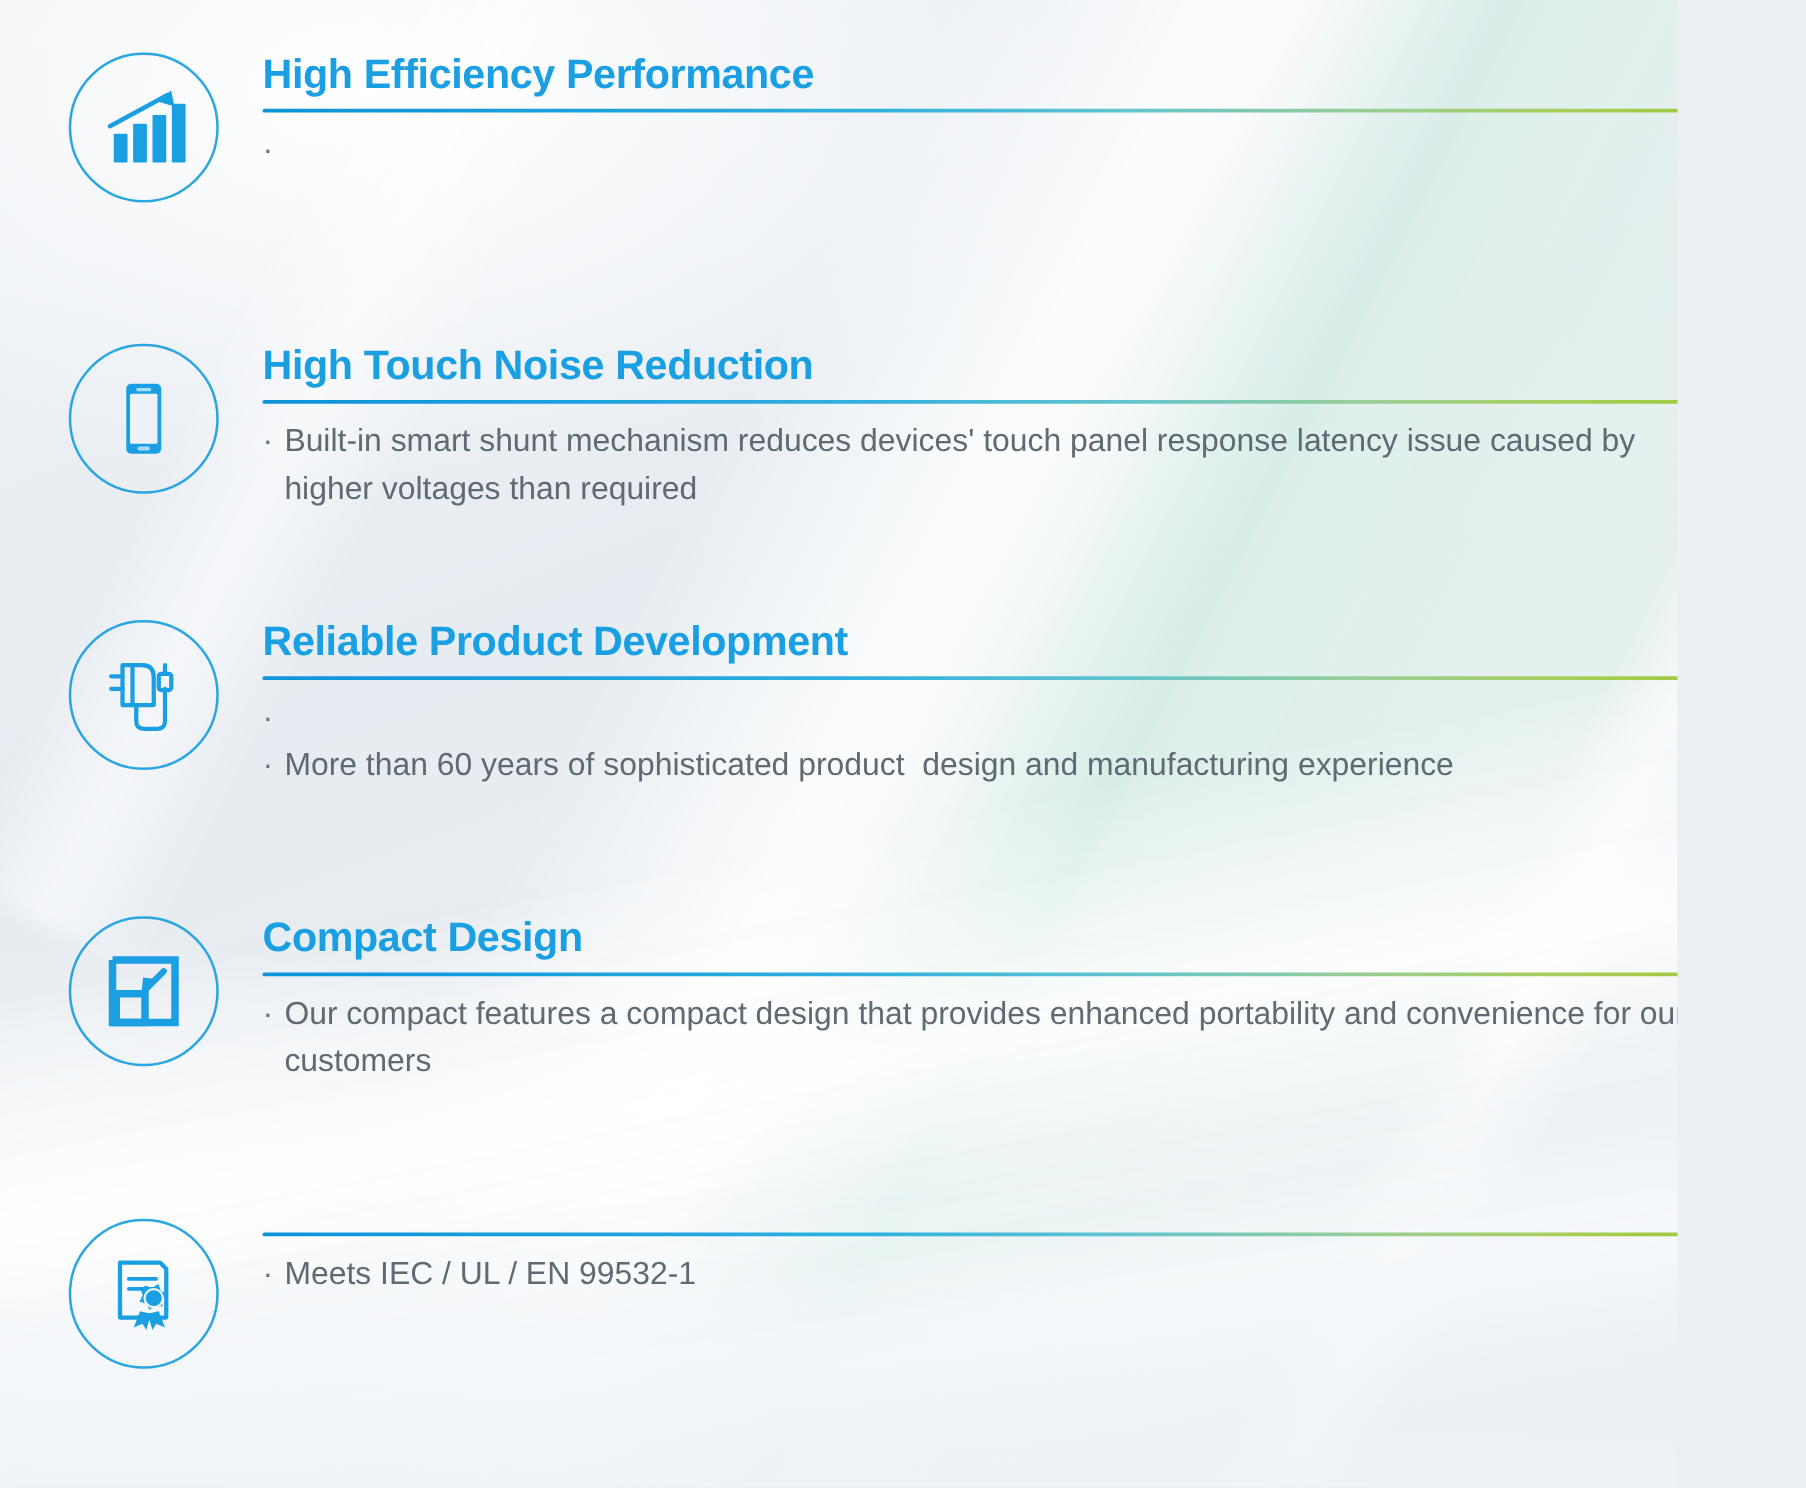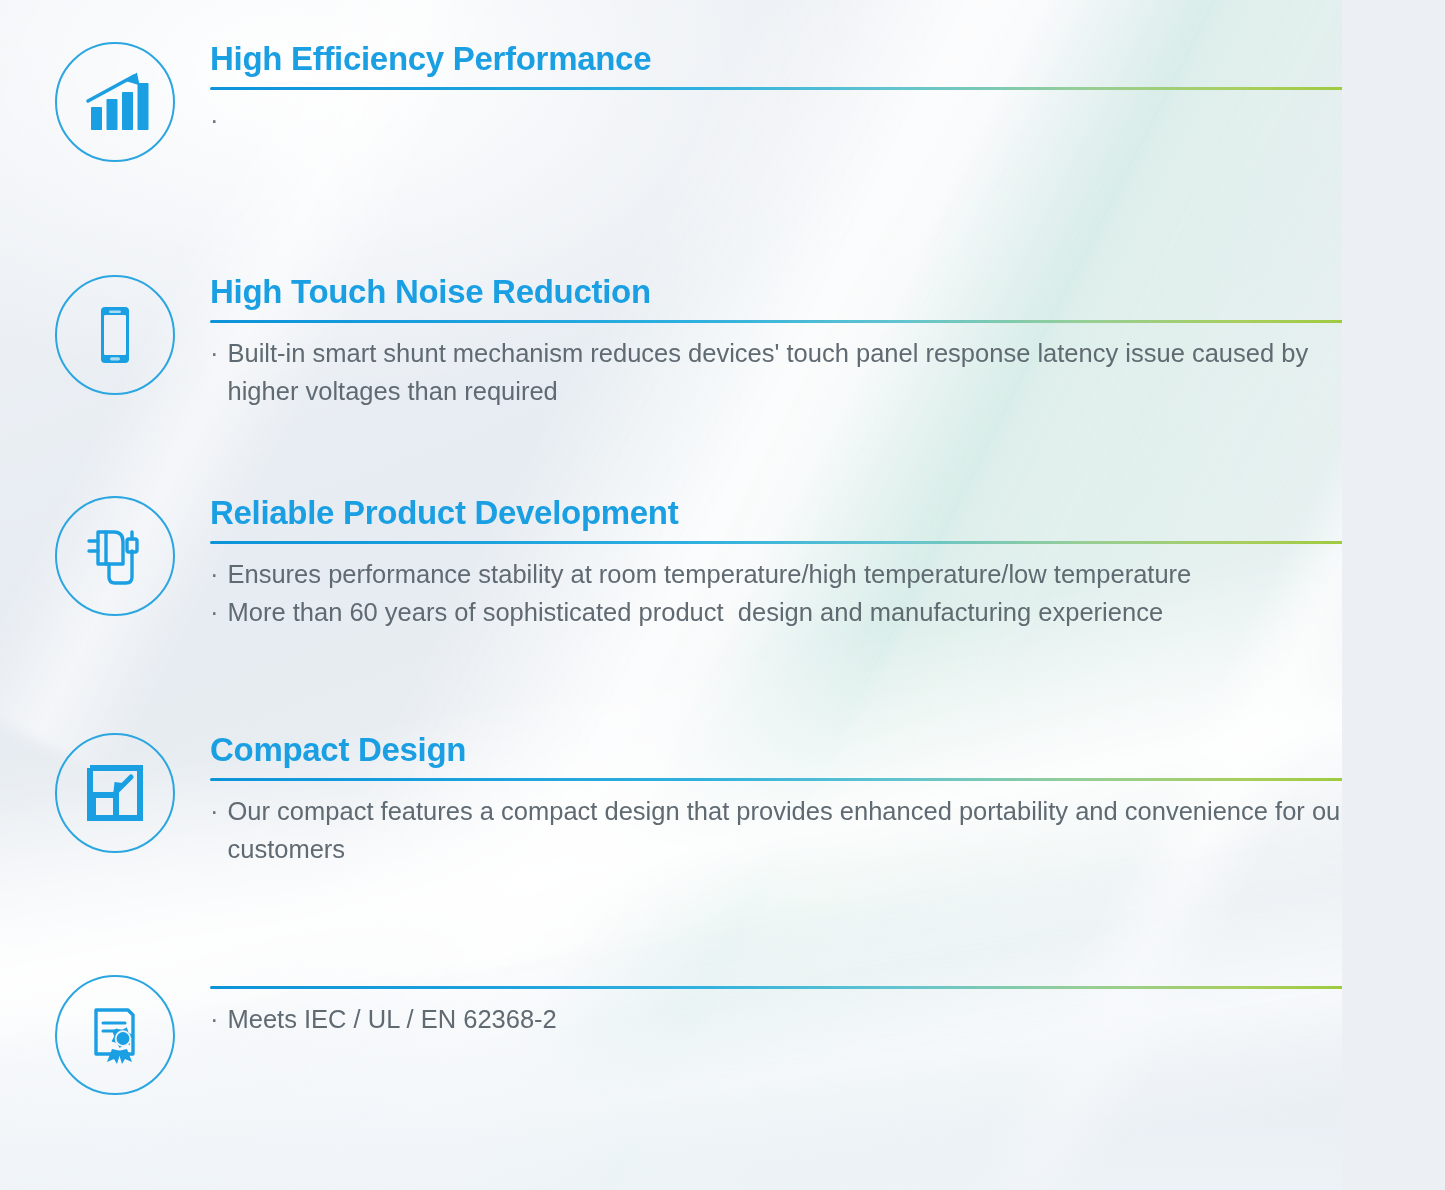--- a/index.html
+++ b/index.html
@@ -276,21 +276,20 @@
             </g>
           </svg>
         </div>
       </div>
       <div class="text-col">
         <div class="feature-title">Reliable Product Development</div>
         <div class="divider"></div>
         <div class="bullets">
           <div class="bullet">
             <span class="bullet-dot">·</span>
-            <span class="bullet-text">Ensures performance stability at room temperature/high temperature/low temperature</span>
           </div>
           <div class="bullet">
             <span class="bullet-dot">·</span>
             <span class="bullet-text">More than 60 years of sophisticated product  design and manufacturing experience</span>
           </div>
         </div>
       </div>
     </div>
 
     <div class="feature-row" id="row-3">
@@ -349,20 +348,20 @@
             <circle cx="44" cy="39.5" r="8.2" fill="#eef2f6"></circle>
             <circle cx="44" cy="39.5" r="6.4" fill="#1b9fe3"></circle>
           </svg>
         </div>
       </div>
       <div class="text-col">
         <div class="divider"></div>
         <div class="bullets">
           <div class="bullet">
             <span class="bullet-dot">·</span>
-            <span class="bullet-text">Meets IEC / UL / EN 62368-2</span>
+            <span class="bullet-text">Meets IEC / UL / EN 99532-1</span>
           </div>
         </div>
       </div>
     </div>
 
   </div>
 </div>
 
 </body></html>

